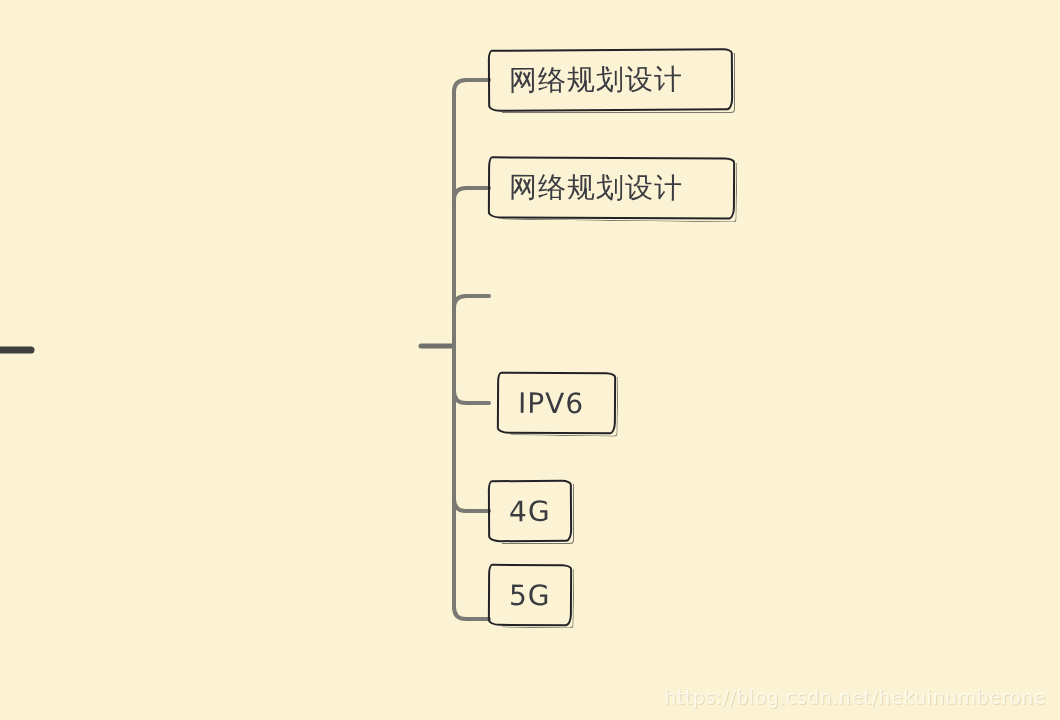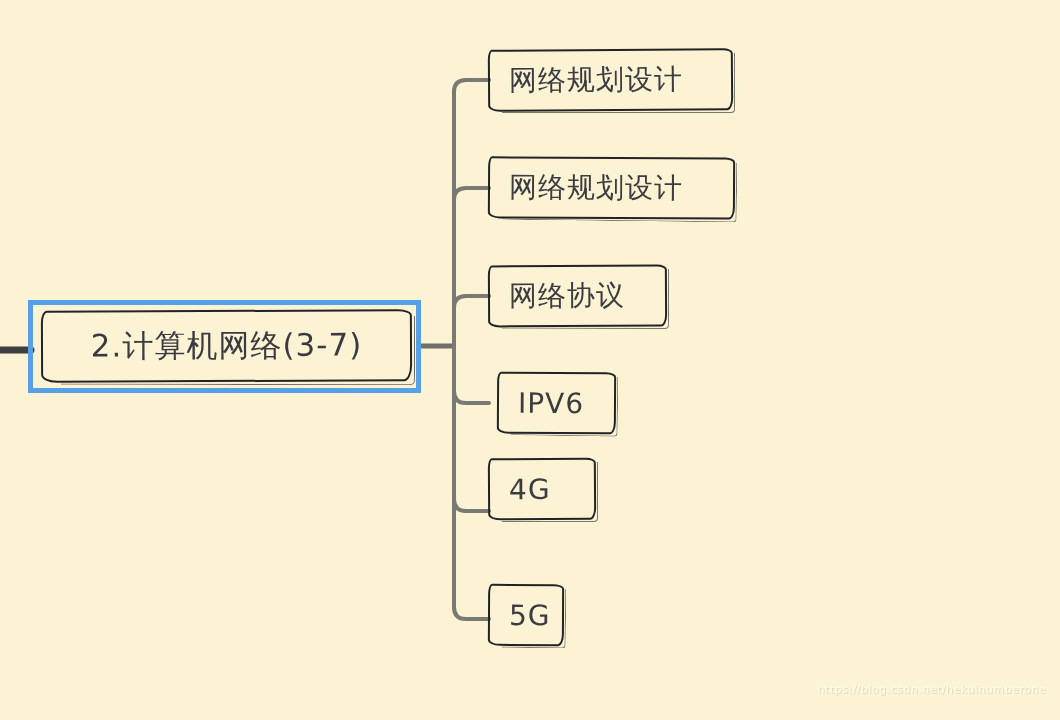--- a/index.html
+++ b/index.html
@@ -86,28 +86,28 @@
     border-right: 1.5px solid rgba(35,35,39,0.6);
     border-bottom: 1.5px solid rgba(35,35,39,0.6);
     border-bottom-right-radius: 4px;
     transform: rotate(0.4deg);
     pointer-events: none;
   }
   .child-0 { top: 49px;  width: 245px; transform: rotate(-0.4deg); }
   .child-1 { top: 157px; width: 247px; transform: rotate(0.3deg); }
   .child-2 { top: 265px; width: 179px; transform: rotate(-0.3deg); }
   .child-3 { top: 372px; width: 119px; transform: rotate(0.35deg); margin-left: 9px; }
-  .child-4 { top: 458px; width: 108px;  transform: rotate(-0.35deg); }
-  .child-5 { top: 584px; width: 76px;  transform: rotate(0.3deg); }
+  .child-4 { top: 480px; width: 84px;  transform: rotate(-0.35deg); }
+  .child-5 { top: 564px; width: 84px;  transform: rotate(0.3deg); }
   
   .watermark {
     position: absolute;
     right: 14px;
-    bottom: 24px;
-    font-size: 11px;
+    bottom: 12px;
+    font-size: 19px;
     letter-spacing: 0.5px;
     color: rgba(255, 254, 242, 0.8);
     text-shadow: 1px 1px 0 rgba(199, 188, 152, 0.45);
     user-select: none;
   }
 </style>
 </head>
 <body>
 
 <div class="canvas">
@@ -121,34 +121,26 @@
     <path d="M454,92 V607" fill="none" stroke-width="4" stroke-linecap="round" stroke="#7A7A74"></path>
 
     <path d="M454,92 Q454,80 466,80 H489" fill="none" stroke-width="4" stroke-linecap="round" stroke="#7A7A74"></path>
     <path d="M454,200 Q454,188 466,188 H489" fill="none" stroke-width="4" stroke-linecap="round" stroke="#7A7A74"></path>
     <path d="M454,308 Q454,296 466,296 H489" fill="none" stroke-width="4" stroke-linecap="round" stroke="#7A7A74"></path>
     <path d="M454,391 Q454,403 466,403 H489" fill="none" stroke-width="4" stroke-linecap="round" stroke="#7A7A74"></path>
     <path d="M454,499 Q454,511 466,511 H489" fill="none" stroke-width="4" stroke-linecap="round" stroke="#7A7A74"></path>
     <path d="M454,607 Q454,619 466,619 H489" fill="none" stroke-width="4" stroke-linecap="round" stroke="#7A7A74"></path>
   </svg>
 
-  <div class="root-node">
-    <div class="root-inner">
-      <span>2.计算机网络(3-7)</span>
-    </div>
-  </div>
 
   <div class="child-node child-0">
     <span>网络规划设计</span>
   </div>
   <div class="child-node child-1">
     <span>网络规划设计</span>
-  </div>
-  <div class="child-node child-2">
-    <span>网络协议</span>
   </div>
   <div class="child-node child-3">
     <span>IPV6</span>
   </div>
   <div class="child-node child-4">
     <span>4G</span>
   </div>
   <div class="child-node child-5">
     <span>5G</span>
   </div>

